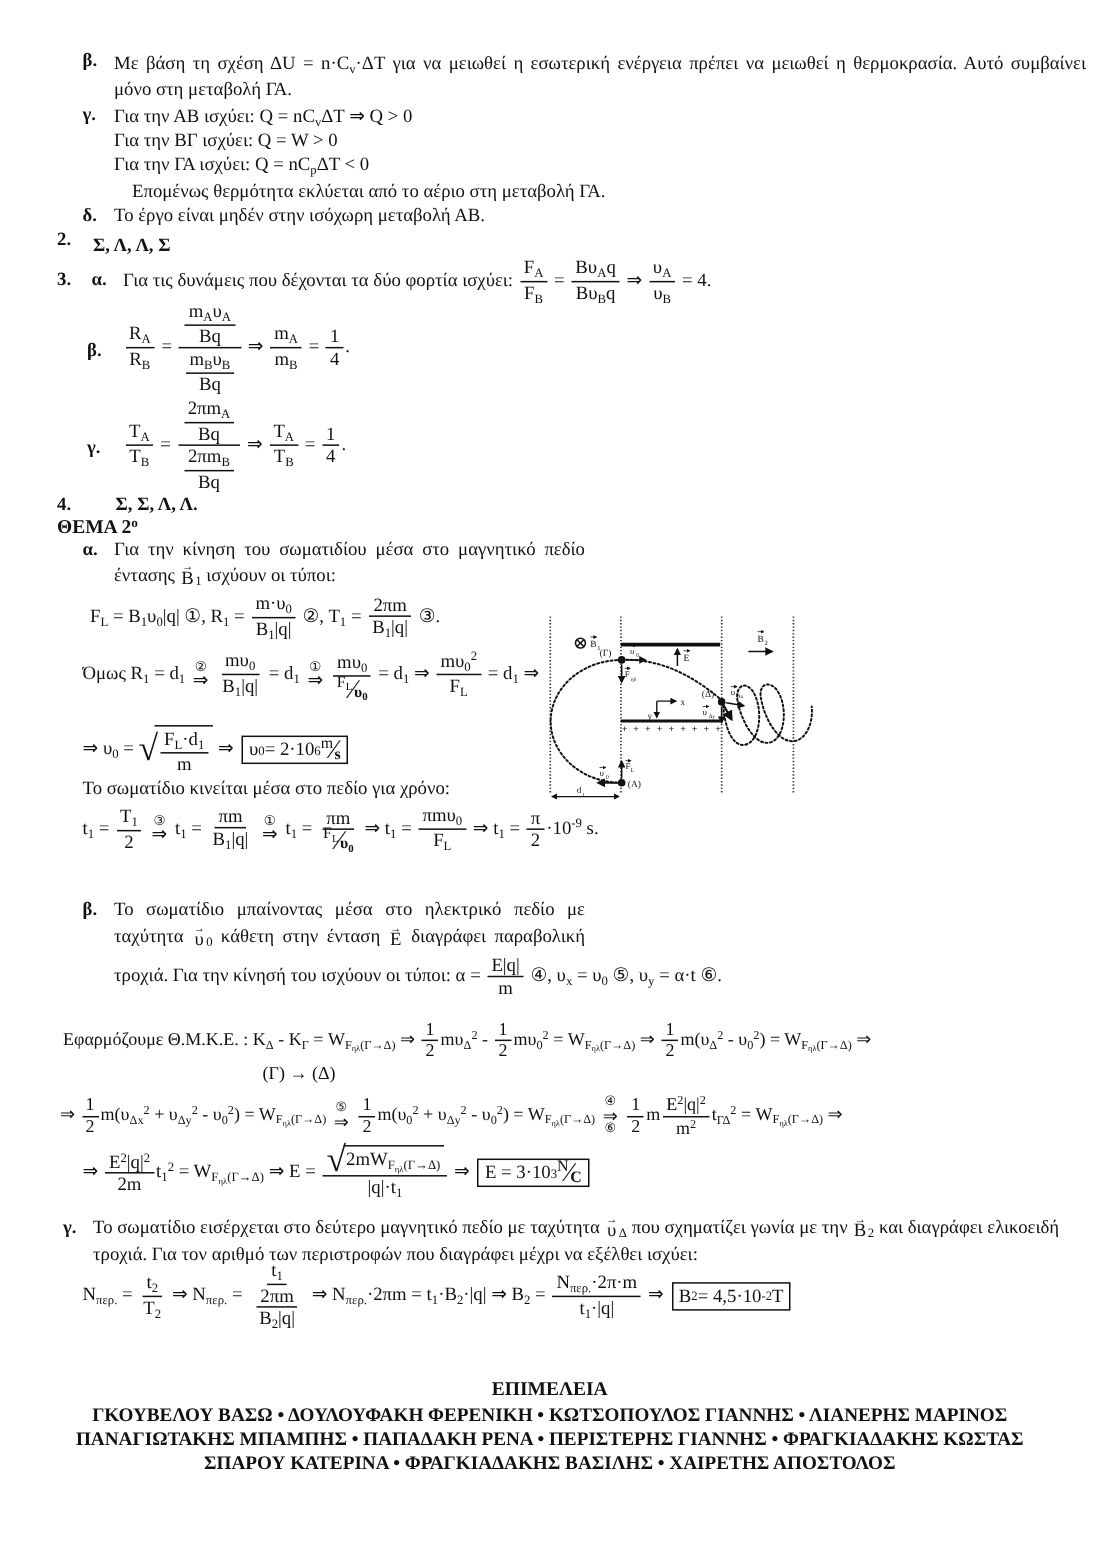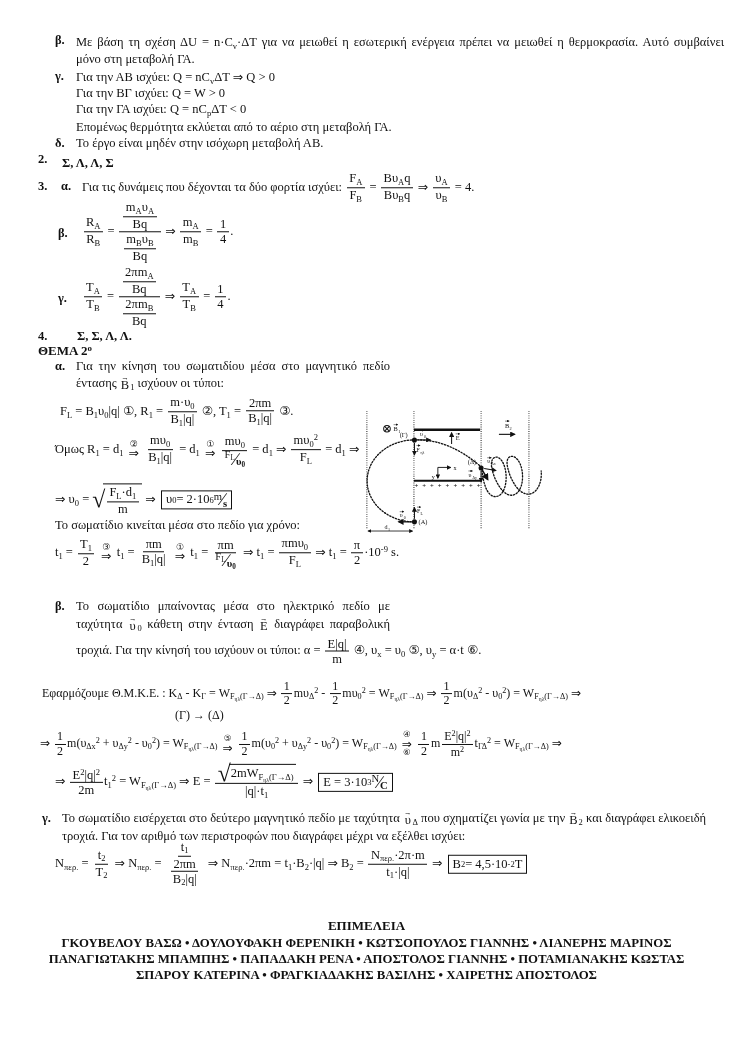--- a/index.html
+++ b/index.html
@@ -39,21 +39,21 @@
 <body>
 
 <span class="lbl" style="left:55px;top:33px">β.</span>
 <div class="para justl" style="left:76px;top:33px;width:648px;line-height:19px">Με βάση τη σχέση ΔU = n·C<span class="msub">v</span>·ΔT για να μειωθεί η εσωτερική ενέργεια πρέπει να μειωθεί η θερμοκρασία. Αυτό συμβαίνει</div>
 <div class="tline" style="left:76px;top:52px">μόνο στη μεταβολή ΓΑ.</div>
 
 <span class="lbl" style="left:55px;top:69px">γ.</span>
 <div class="tline" style="left:76px;top:69px">Για την ΑΒ ισχύει: Q = nC<span class="msub">v</span>ΔT ⇒ Q &gt; 0</div>
 <div class="tline" style="left:76px;top:86px">Για την ΒΓ ισχύει: Q = W &gt; 0</div>
 <div class="tline" style="left:76px;top:102px">Για την ΓΑ ισχύει: Q = nC<span class="msub">p</span>ΔT &lt; 0</div>
-<div class="tline" style="left:76px;top:120px">Επομένως θερμότητα εκλύεται από το αέριο στη μεταβολή ΓΑ.</div>
+<div class="tline" style="left:88px;top:120px">Επομένως θερμότητα εκλύεται από το αέριο στη μεταβολή ΓΑ.</div>
 
 <span class="lbl" style="left:55px;top:136px">δ.</span>
 <div class="tline" style="left:76px;top:136px">Το έργο είναι μηδέν στην ισόχωρη μεταβολή ΑΒ.</div>
 
 <span class="lbl" style="left:38px;top:152px">2.</span>
 <span class="lbl" style="left:62px;top:156px">Σ, Λ, Λ, Σ</span>
 
 <span class="lbl" style="left:38px;top:179px">3.</span>
 <span class="lbl" style="left:61px;top:179px">α.</span>
 <div class="mrow" style="left:82px;top:188px">Για τις δυνάμεις που δέχονται τα δύο φορτία ισχύει: <span class="mf">
@@ -349,14 +349,14 @@
   <text x="472" y="552" font-size="11.5">F</text>
   <text x="479" y="556" font-size="7.5">L</text>
 
   <line x1="376" y1="588" x2="463" y2="588" stroke="#111" stroke-width="1.6" marker-start="url(#ah)" marker-end="url(#ah)"></line>
   <text x="408" y="584" font-size="12">d</text>
   <text x="415" y="588" font-size="8">1</text>
 </svg>
 
 <div class="footer fs13" style="top:918px;">ΕΠΙΜΕΛΕΙΑ</div>
 <div class="footer" style="top:936px;font-size:12.8px">ΓΚΟΥΒΕΛΟΥ ΒΑΣΩ • ΔΟΥΛΟΥΦΑΚΗ ΦΕΡΕΝΙΚΗ • ΚΩΤΣΟΠΟΥΛΟΣ ΓΙΑΝΝΗΣ • ΛΙΑΝΕΡΗΣ ΜΑΡΙΝΟΣ</div>
-<div class="footer" style="top:952px;font-size:12.8px">ΠΑΝΑΓΙΩΤΑΚΗΣ ΜΠΑΜΠΗΣ • ΠΑΠΑΔΑΚΗ ΡΕΝΑ • ΑΠΟΣΤΟΛΟΣ ΓΙΑΝΝΗΣ • ΠΟΤΑΜΙΑΝΑΚΗΣ ΚΩΣΤΑΣ</div>
+<div class="footer" style="top:952px;font-size:12.8px">ΠΑΝΑΓΙΩΤΑΚΗΣ ΜΠΑΜΠΗΣ • ΠΑΠΑΔΑΚΗ ΡΕΝΑ • ΠΕΡΙΣΤΕΡΗΣ ΓΙΑΝΝΗΣ • ΦΡΑΓΚΙΑΔΑΚΗΣ ΚΩΣΤΑΣ</div>
 <div class="footer" style="top:968px;font-size:12.8px">ΣΠΑΡΟΥ ΚΑΤΕΡΙΝΑ • ΦΡΑΓΚΙΑΔΑΚΗΣ ΒΑΣΙΛΗΣ • ΧΑΙΡΕΤΗΣ ΑΠΟΣΤΟΛΟΣ</div>
 
 </body></html>

